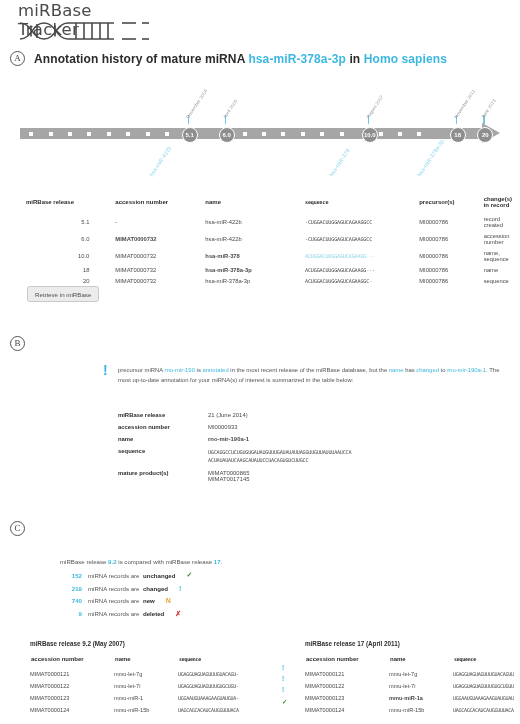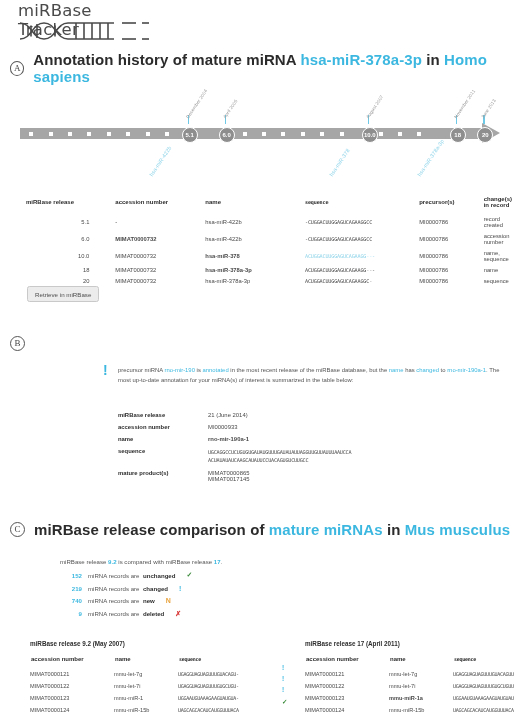--- a/index.html
+++ b/index.html
@@ -10,21 +10,21 @@
   }
   
   .logo{position:absolute;left:18px;top:1px;width:135px;height:42px;}
   .logo-text{font-size:16.5px;color:#4a4a4a;letter-spacing:.2px;font-family:"DejaVu Sans",sans-serif;}
   .logo-svg{position:absolute;left:0;top:18px;}
   
   .panel-head{position:absolute;display:flex;align-items:center;gap:9px;}
   .circ{width:13px;height:13px;border:1px solid #555;border-radius:50%;
         display:flex;align-items:center;justify-content:center;
         font-size:9px;color:#444;line-height:1;font-family:"Liberation Serif",serif;}
-  .ptitle{font-size:15px;font-weight:bold;color:#2b2b2b;letter-spacing:.1px;}
+  .ptitle{font-size:12px;font-weight:bold;color:#2b2b2b;letter-spacing:.1px;}
   .hl{color:#3cb8e0;}
   
   .tl-wrap{position:absolute;left:20px;top:88px;width:482px;height:92px;}
   .tl-bar{position:absolute;left:0;top:40px;width:462px;height:11px;background:#a6a6a6;}
   .tl-arrow{position:absolute;left:462px;top:35px;width:0;height:0;
     border-top:10.5px solid transparent;border-bottom:10.5px solid transparent;border-left:18px solid #a6a6a6;}
   .tick{position:absolute;top:43.5px;width:4px;height:4px;background:#fff;}
   .node{position:absolute;top:38.5px;width:14px;height:14px;border-radius:50%;background:#8e8e8e;
         border:1.5px solid #fff;display:flex;align-items:center;justify-content:center;
         color:#fff;font-size:6px;font-weight:bold;line-height:1;}
@@ -264,26 +264,20 @@
             <div>MIMAT0000865</div>
             <div>MIMAT0017145</div>
           </td>
         </tr>
       </tbody>
     </table>
 </div>
 
 <div class="panel-head" style="left:10px;top:521px;">
   <span class="circ">C</span>
-  <span class="ptitle">
-    <span>miRBase release comparison of</span>
-    <span class="hl">mature miRNAs</span>
-    <span>in</span>
-    <span class="hl">Mus musculus</span>
-  </span>
 </div>
 
 <div class="cmp">
   <div class="line1" id="c-line"><span>miRBase release </span><span class="blue">9.2</span><span> is compared with miRBase release </span><span class="blue">17</span><span>.</span></div>
   <div id="c-rows">
       <div class="row">
         <span class="num">152</span>
         <span class="txt">miRNA records are</span>
         <span class="st">unchanged</span>
         <span class="sym s-ok">✓</span>

